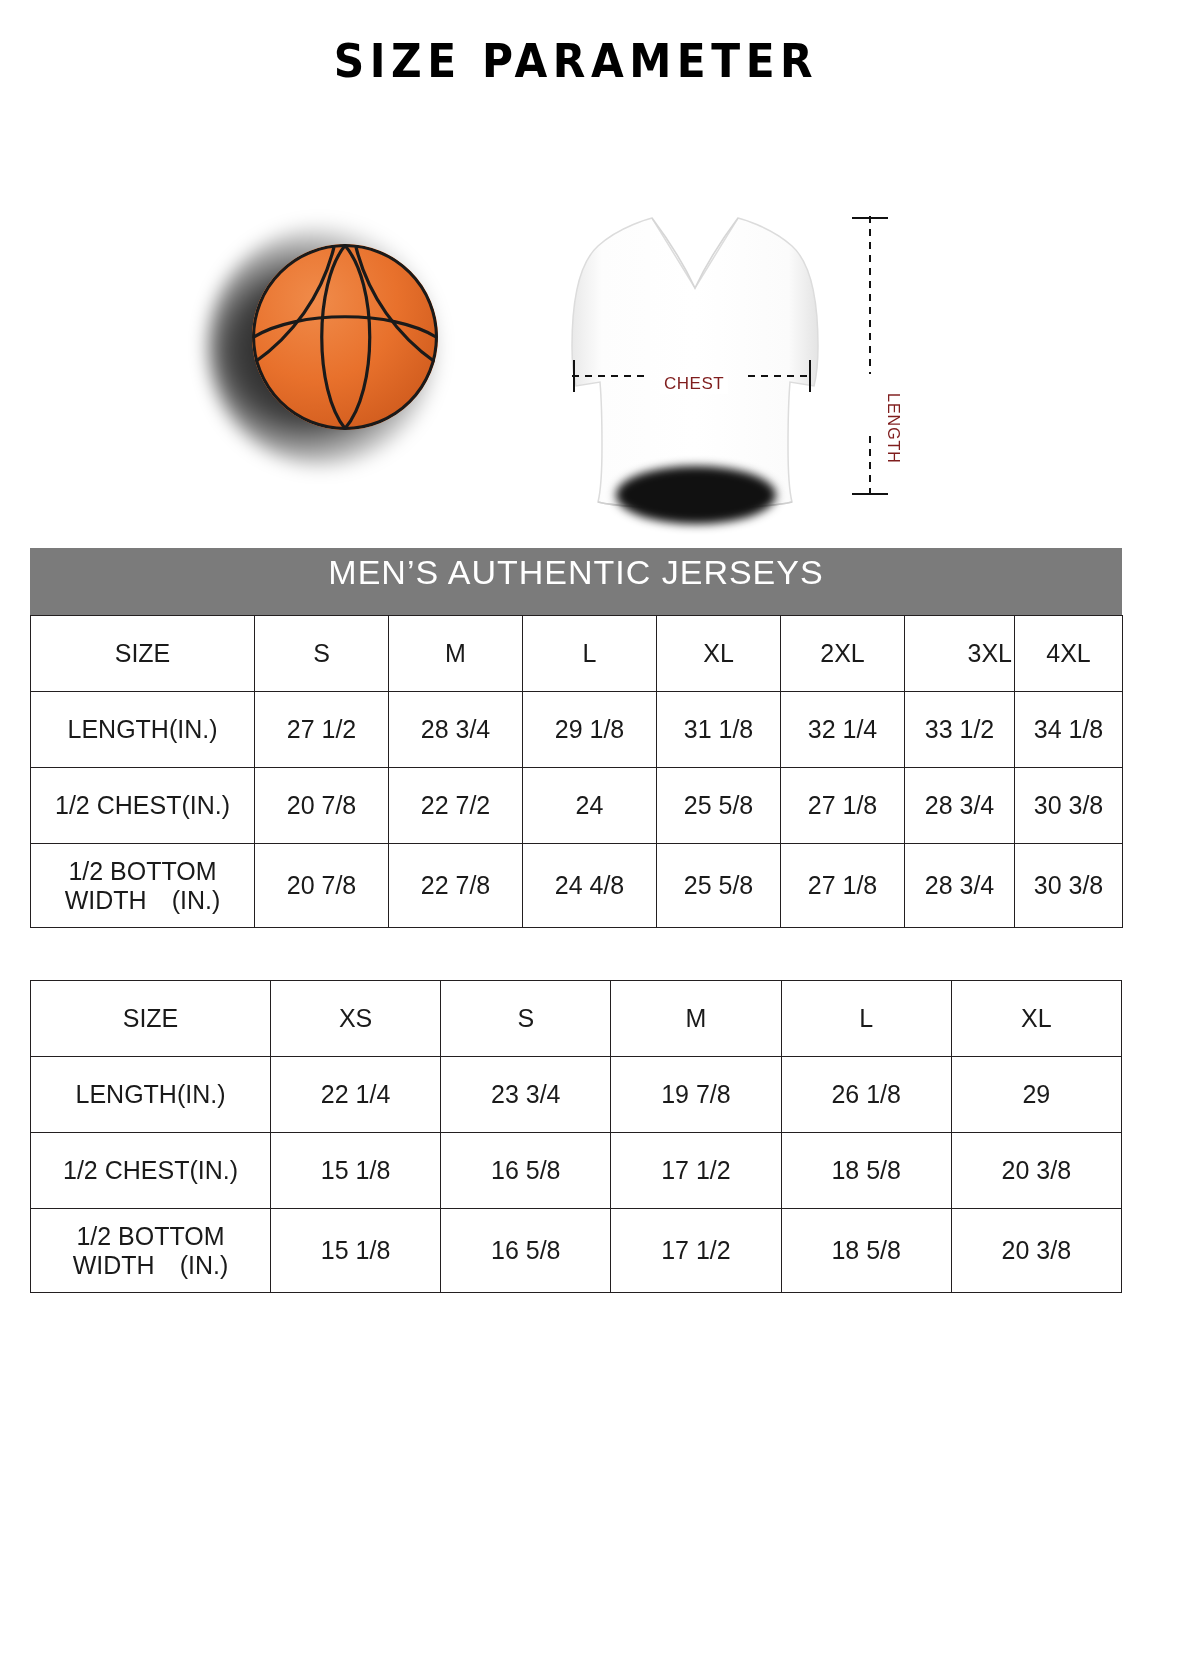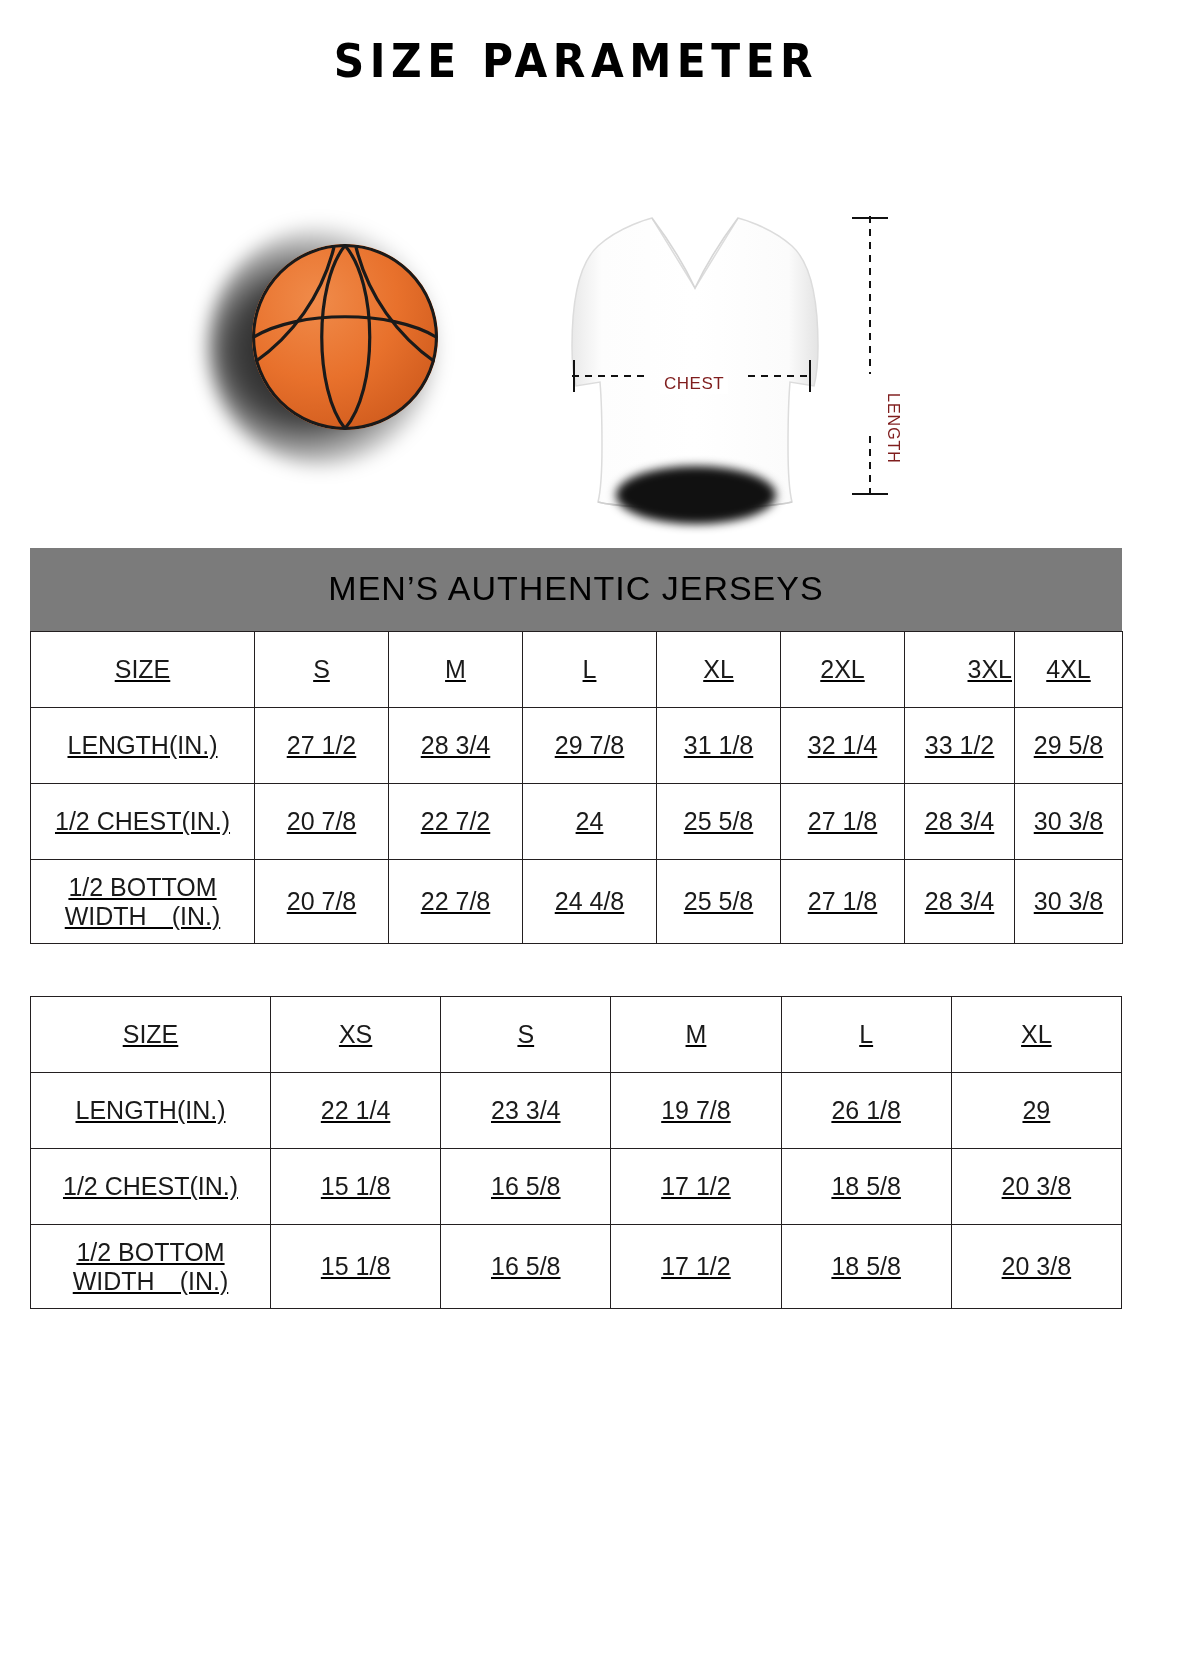--- a/index.html
+++ b/index.html
@@ -100,33 +100,32 @@
     letter-spacing: 1px;
     font-size: 16px;
   }
 
   
   .table-block { width: 1092px; margin: 0 auto; }
   .block-gap { height: 52px; }
 
   .tbl-header {
     background: #7b7b7b;
-    color: #000000;
+    color: #ffffff;
     text-align: center;
     font-size: 34px;
     letter-spacing: 1px;
-    padding: 20px 0 22px;
+    padding: 4px 0 22px;
     border: 1px solid #7b7b7b;
   }
 
   table {
     width: 100%;
     border-collapse: collapse;
     table-layout: fixed;
-    text-decoration: underline;
   }
   table td {
     border: 1px solid #231f20;
     text-align: center;
     font-size: 25px;
     color: #1a1a1a;
     height: 76px;
     padding: 4px 2px;
     white-space: pre-line;
     line-height: 1.15;
@@ -234,25 +233,25 @@
           <td class="c-l">L</td>
           <td class="c-xl">XL</td>
           <td class="c-2xl">2XL</td>
           <td class="c-3xl">3XL</td>
           <td class="c-4xl">4XL</td>
         </tr>
         <tr>
           <td class="rowhead">LENGTH(IN.)</td>
           <td>27  1/2</td>
           <td>28  3/4</td>
-          <td>29  7/8</td>
+          <td>29  1/8</td>
           <td>31  1/8</td>
           <td>32  1/4</td>
           <td>33  1/2</td>
-          <td>29  5/8</td>
+          <td>34  1/8</td>
         </tr>
         <tr>
           <td class="rowhead">1/2 CHEST(IN.)</td>
           <td>20  7/8</td>
           <td>22  7/2</td>
           <td>24</td>
           <td>25  5/8</td>
           <td>27  1/8</td>
           <td>28  3/4</td>
           <td>30  3/8</td>

